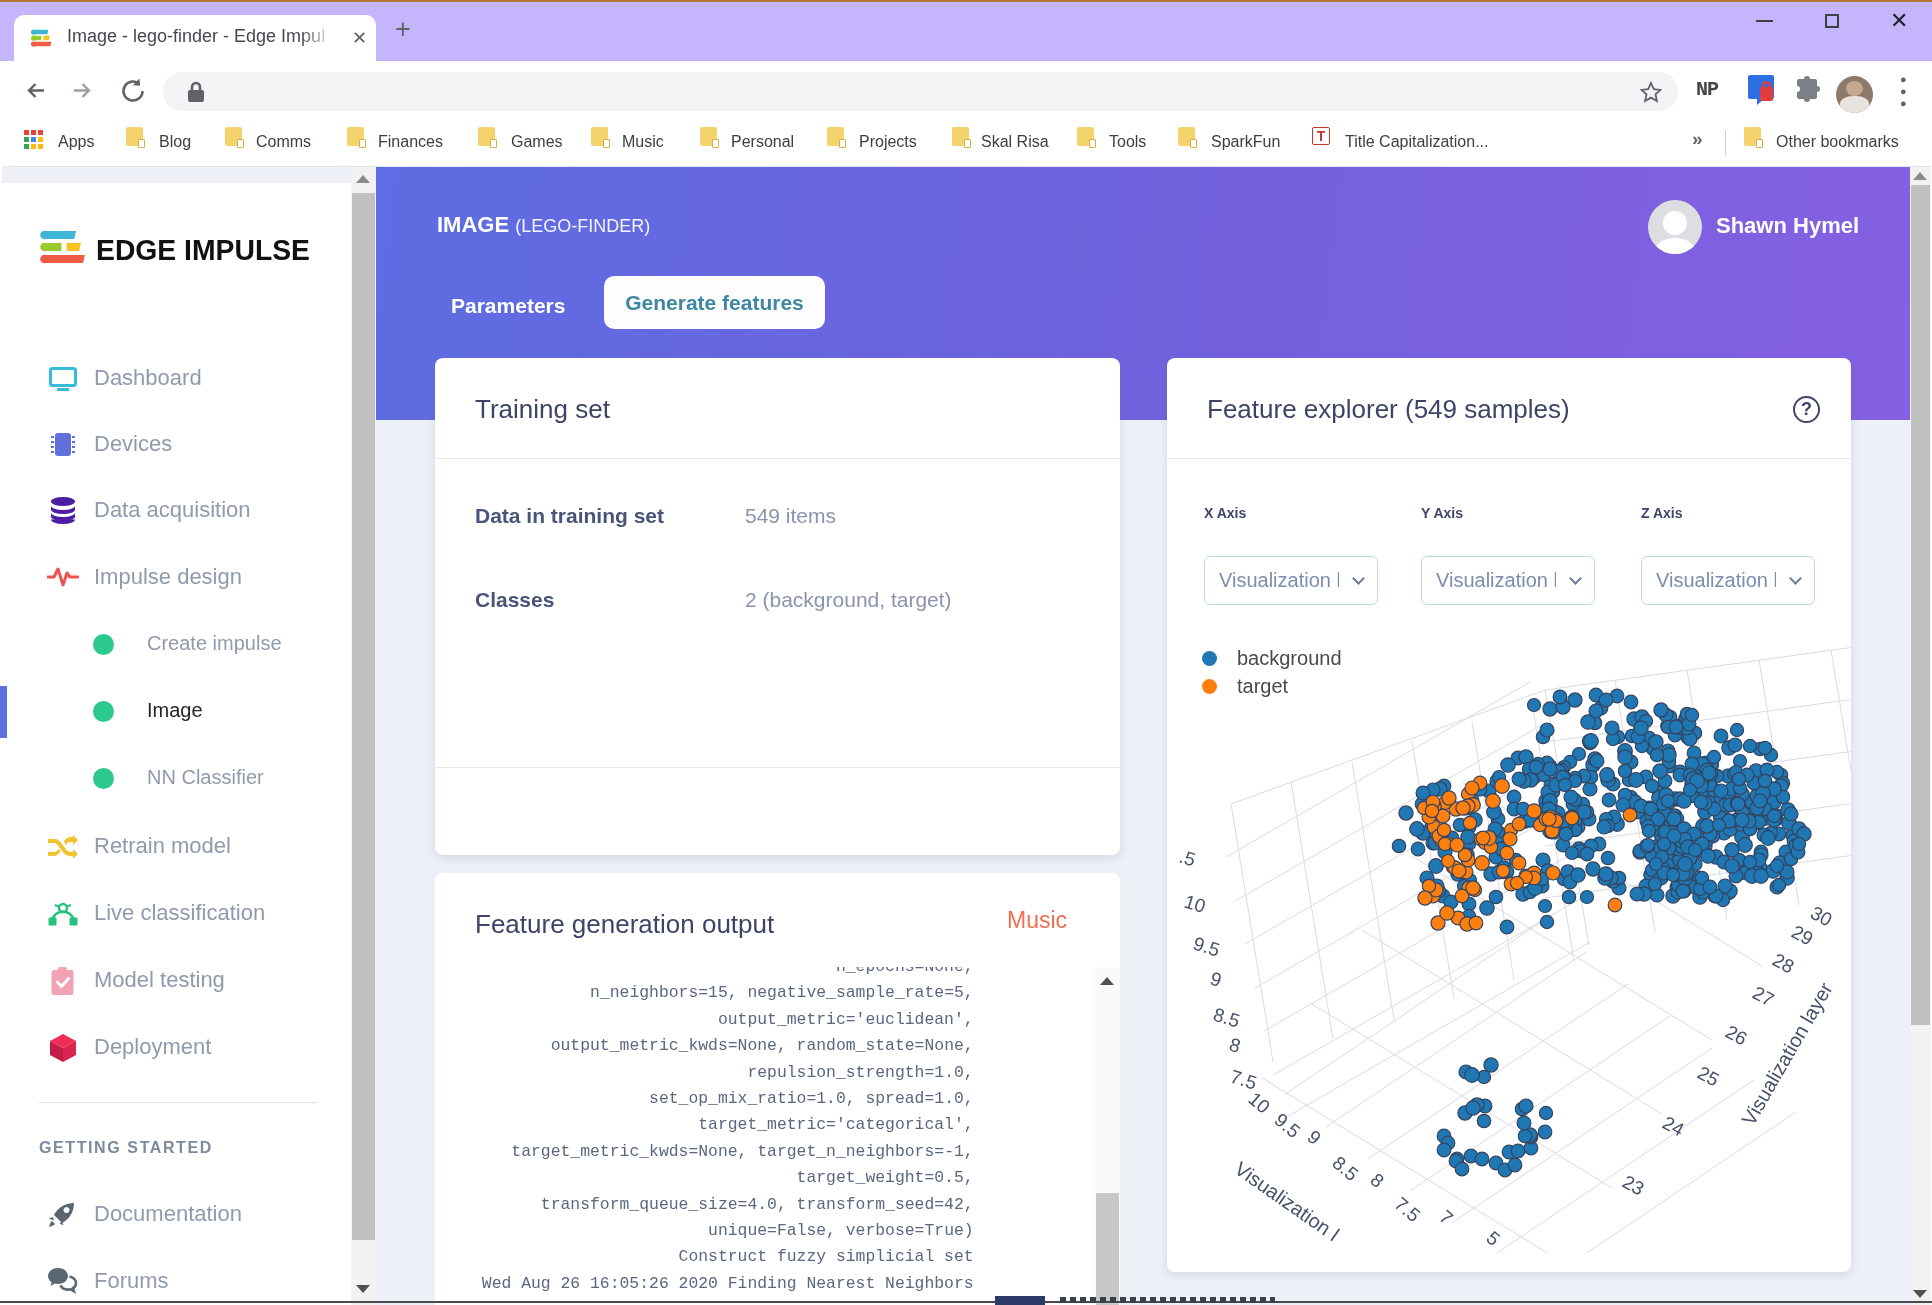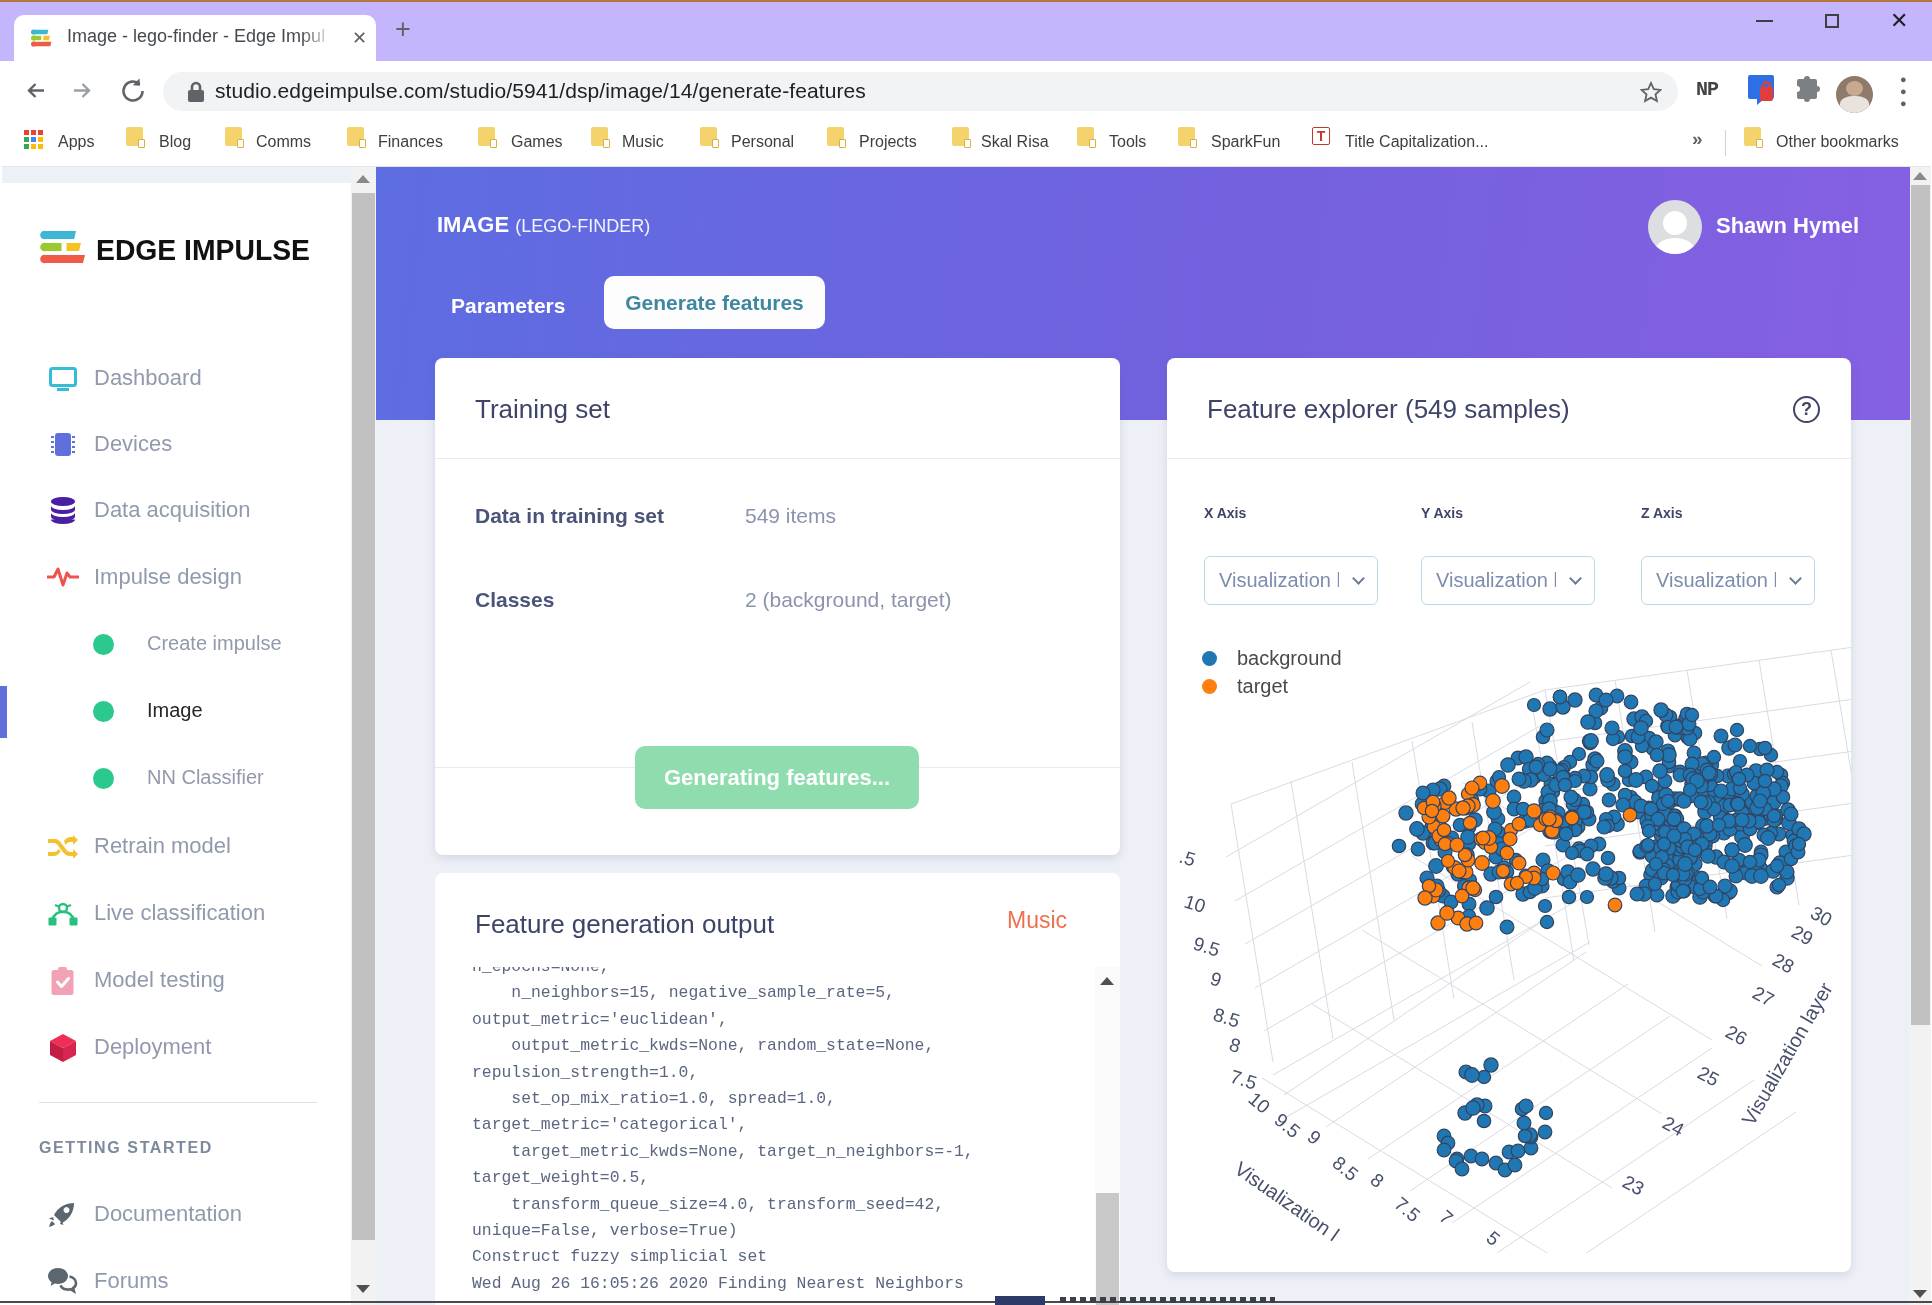--- a/index.html
+++ b/index.html
@@ -67,21 +67,21 @@
 #card-training { top:191px; left:59px; width:685px; height:497px; }
 #card-output { top:706px; left:59px; width:685px; height:605px; border-radius:8px 8px 0 0; box-shadow:none; }
 #card-explorer { top:191px; left:791px; width:684px; height:914px; }
 .cardtitle { position:absolute; left:40px; color:#3d4468; font-size:26px; font-weight:normal; }
 .cdivider { position:absolute; left:0; width:100%; height:1px; background:#e8eaf0; }
 .lbl { position:absolute; left:40px; font-size:21px; font-weight:bold; color:#4a5478; }
 .val { position:absolute; left:310px; font-size:21px; color:#8b93ad; }
 #genbtn { position:absolute; top:388px; left:200px; width:284px; height:63px; background:#8fdcae; border-radius:10px; color:#fff; font-size:22px; font-weight:bold; text-align:center; line-height:63px; }
 #cancel { position:absolute; top:34px; left:572px; color:#ee7050; font-size:23px; }
 #console { position:absolute; top:94px; left:0; width:660px; height:511px; overflow:hidden; font-family:"Liberation Mono", monospace; font-size:16.4px; line-height:26.4px; color:#5b6680; white-space:pre; }
-#console .inner { position:absolute; top:-13px; left:37px; }
+#console .inner { position:absolute; top:-13px; left:37px;text-align:right; }
 #cscroll { position:absolute; top:94px; left:660px; width:25px; height:511px; background:#fafafa; }
 #cthumb { position:absolute; top:226px; left:1px; width:23px; height:285px; background:#c8c8c8; }
 
 
 #fehelp { position:absolute; top:38px; left:626px; width:27px; height:27px; border:2.5px solid #3d4468; border-radius:50%; color:#3d4468; font-size:18px; font-weight:bold; text-align:center; line-height:23px; }
 .axlbl { position:absolute; font-size:14px; font-weight:bold; color:#3d4468; }
 .sel { position:absolute; top:198px; width:174px; height:49px; border:1px solid #bcd9e6; border-radius:6px; background:#fff; color:#7c8daf; font-size:20px; }
 .sel .st { position:absolute; left:14px; top:12px; width:120px; overflow:hidden; white-space:nowrap; }
 .sel .chev { position:absolute; right:14px; top:17px; width:9px; height:9px; border-right:2px solid #6b7a96; border-bottom:2px solid #6b7a96; transform:rotate(45deg); }
 .legdot { position:absolute; width:15px; height:15px; border-radius:50%; }
@@ -121,21 +121,20 @@
       </svg>
     <svg style="left:116px;top:15px;position:absolute" width="30" height="30" viewBox="0 0 30 30">
         <path d="M24.5 15 A 9.5 9.5 0 1 1 21.6 8.2" stroke="#5f6368" stroke-width="2.6" fill="none"></path>
         <path d="M21.5 2.5 L22 9.8 L14.8 9.3 Z" fill="#5f6368"></path>
       </svg>
     <div id="pill">
       <svg style="position:absolute;left:23px;top:9px" width="20" height="22" viewBox="0 0 20 22">
           <rect x="2" y="9" width="16" height="12" rx="2" fill="#5f6368"></rect>
           <path d="M6 9 V6 a4 4 0 0 1 8 0 V9" stroke="#5f6368" stroke-width="2.6" fill="none"></path>
         </svg>
-      <div id="url">studio.edgeimpulse.com/studio/5941/dsp/image/14/generate-features</div>
       <svg id="star" style="position:absolute;top:9px;left:1477px" width="22" height="22" viewBox="0 0 22 22">
           <path d="M11 2 L13.8 8.2 L20.5 8.9 L15.5 13.4 L16.9 20 L11 16.6 L5.1 20 L6.5 13.4 L1.5 8.9 L8.2 8.2 Z" fill="none" stroke="#5f6368" stroke-width="1.8"></path>
         </svg>
     </div>
     <div style="position:absolute;left:1694px;top:17px;font-size:20px;font-weight:bold;color:#444;font-family:'Liberation Mono',monospace;letter-spacing:-1px">NP</div>
     <svg style="position:absolute;left:1744px;top:12px" width="30" height="34" viewBox="0 0 30 34">
         <path d="M4 2 h22 a2 2 0 0 1 2 2 v20 a2 2 0 0 1-2 2 h-8 l-7 6 v-6 h-7 a2 2 0 0 1-2-2 V4 a2 2 0 0 1 2-2 Z" fill="#2f6fe4"></path>
         <rect x="14" y="14" width="13" height="14" rx="2" fill="#e23d3d"></rect>
         <path d="M17 15 v-2 a3.5 3.5 0 0 1 7 0 v2" stroke="#e23d3d" stroke-width="2.5" fill="none"></path>
       </svg>
@@ -229,21 +228,20 @@
       <div id="uname">Shawn Hymel</div>
 
       <div class="card" id="card-training">
         <div class="cardtitle" style="top:36px">Training set</div>
         <div class="cdivider" style="top:100px"></div>
         <div class="lbl" style="top:146px">Data in training set</div>
         <div class="val" style="top:146px">549 items</div>
         <div class="lbl" style="top:230px">Classes</div>
         <div class="val" style="top:230px">2 (background, target)</div>
         <div class="cdivider" style="top:409px"></div>
-        <div id="genbtn">Generating features...</div>
       </div>
 
       <div class="card" id="card-output">
         <div class="cardtitle" style="top:36px">Feature generation output</div>
         <div id="cancel">Music</div>
         <div id="console"><div class="inner">n_epochs=None,
     n_neighbors=15, negative_sample_rate=5,
 output_metric='euclidean',
     output_metric_kwds=None, random_state=None,
 repulsion_strength=1.0,

